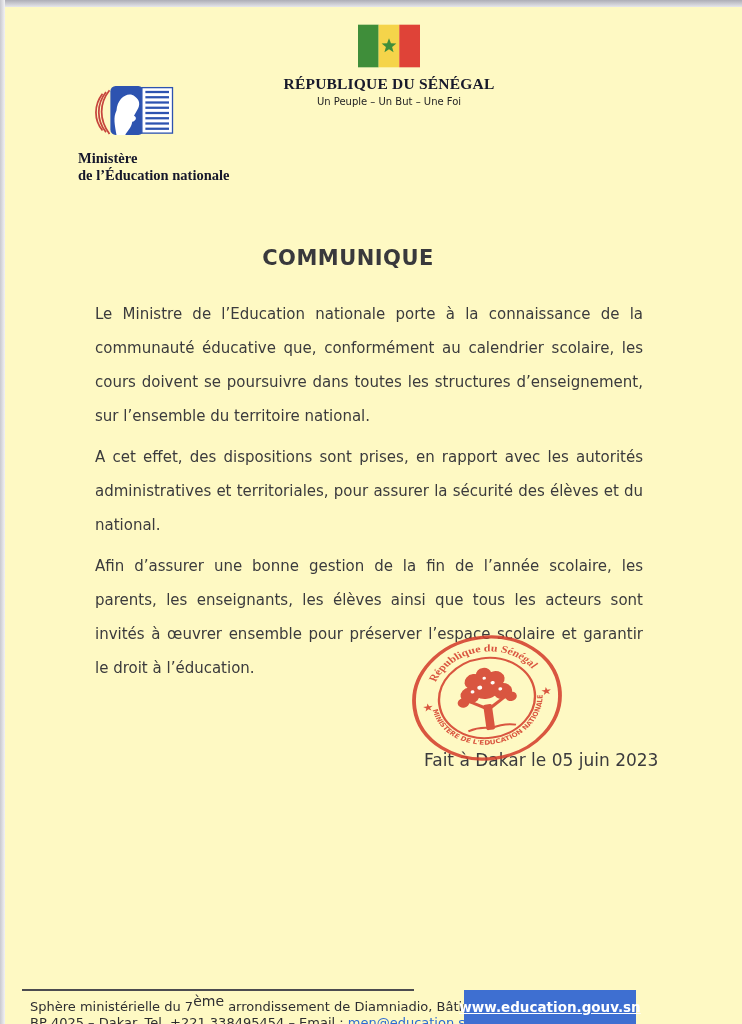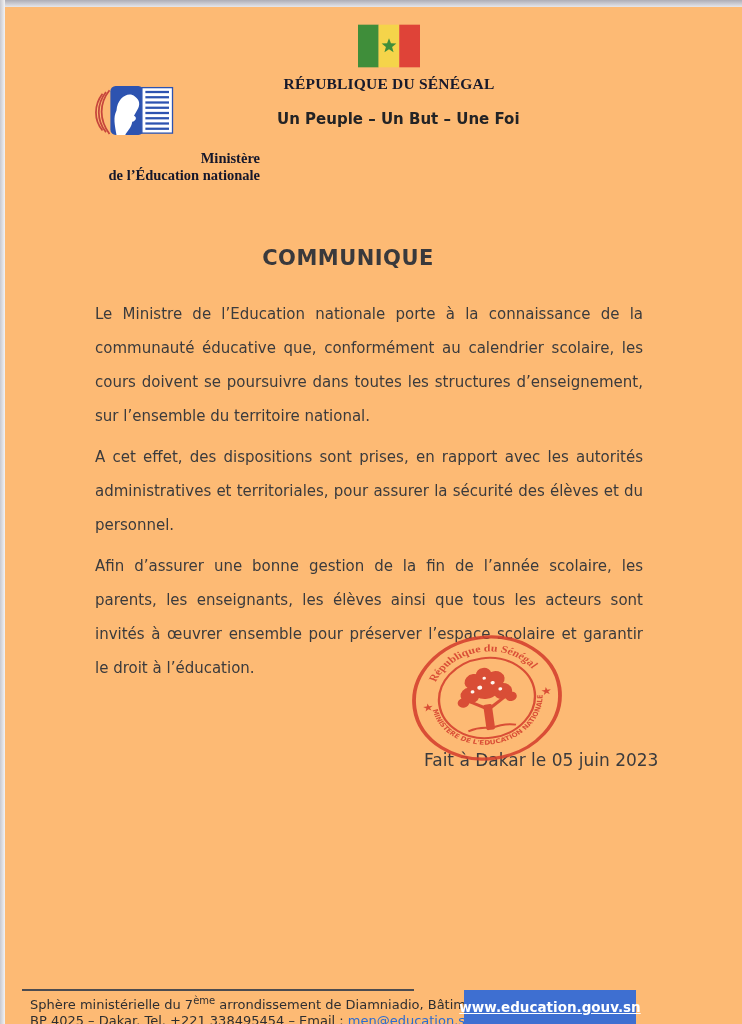--- a/index.html
+++ b/index.html
@@ -3,21 +3,21 @@
 <meta charset="utf-8">
 <style>
   * { margin: 0; padding: 0; box-sizing: border-box; }
   html, body { background: #9a9aa0; }
   body { font-family: "DejaVu Sans", sans-serif; }
 
   .page {
     position: relative;
     width: 742px;
     height: 1024px;
-    background: #fdba74;
+    background: #fef9c3;
     overflow: hidden;
     margin: 0 auto;
   }
   .edge-top {
     position: absolute; top: 0; left: 0; right: 0; height: 7px;
     background: linear-gradient(#adadb6, #e6e6ea);
   }
   .edge-left {
     position: absolute; top: 0; left: 0; bottom: 0; width: 5px;
     background: linear-gradient(90deg, #c9c9cf, #f2f2f4);
@@ -28,26 +28,26 @@
     position: absolute; top: 24px; left: 277px; width: 224px;
     text-align: center;
   }
   .flag-svg { display: inline-block; margin-bottom: 3px; }
   .republic {
     font-family: "Liberation Serif", serif;
     font-weight: bold; font-size: 15.5px; letter-spacing: .2px;
     color: #17192b; white-space: nowrap;
   }
   .motto {
-    font-size: 15px; color: #232325; margin-top: 17px; white-space: nowrap; font-weight: bold;
+    font-size: 10px; color: #232325; margin-top: 3px; white-space: nowrap;
   }
 
   .ministry-block {
     position: absolute; top: 82px; left: 78px; width: 182px;
-    text-align: right;
+    text-align: left;
   }
   .ministry-logo { display: block; margin-left: 14px; }
   .ministry-name {
     font-family: "Liberation Serif", serif;
     font-weight: bold; font-size: 14.5px; line-height: 17px;
     color: #15172b; margin-top: 6px; white-space: nowrap;
   }
 
   
   .doc-title {
@@ -78,21 +78,21 @@
   
   .footer-rule {
     position: absolute; top: 989px; left: 22px; width: 392px; height: 2px;
     background: #4c4c50;
   }
   .footer-address {
     position: absolute; top: 993px; left: 30px; width: 392px;
     font-size: 13px; line-height: 16px; color: #2e2e31;
     white-space: nowrap;
   }
-  .footer-address sup { font-size: 10px; margin-top: 40px; }
+  .footer-address sup { font-size: 14px; margin-top: 40px; }
   .email-link { color: #2b6bd3; text-decoration: underline; cursor: pointer; }
 
   .link-box {
     position: absolute; top: 990px; height: 34px;
     background: #3e6fd1;
     display: flex; align-items: center; justify-content: center;
     text-decoration: none;
   }
   .link-box-1 { left: 424px; width: 172px; margin-left: 40px; }
   .link-box-2 { left: 600px; width: 142px; }
@@ -141,21 +141,21 @@
     <div class="ministry-name">
       <div>Ministère</div>
       <div>de l’Éducation nationale</div>
     </div>
   </div>
 
   <div class="doc-title">COMMUNIQUE</div>
 
   <div class="body-text">
     <p>Le Ministre de l’Education nationale porte à la connaissance de la communauté éducative que, conformément au calendrier scolaire, les cours doivent se poursuivre dans toutes les structures d’enseignement, sur l’ensemble du territoire national.</p>
-    <p>A cet effet, des dispositions sont prises, en rapport avec les autorités administratives et territoriales, pour assurer la sécurité des élèves et du personnel.</p>
+    <p>A cet effet, des dispositions sont prises, en rapport avec les autorités administratives et territoriales, pour assurer la sécurité des élèves et du national.</p>
     <p>Afin d’assurer une bonne gestion de la fin de l’année scolaire, les parents, les enseignants, les élèves ainsi que tous les acteurs sont invités à œuvrer ensemble pour préserver l’espace scolaire et garantir le droit à l’éducation.</p>
   </div>
 
   <div class="dateline">Fait à Dakar le 05 juin 2023</div>
 
   <div class="stamp-wrap">
     <svg width="154" height="128" viewBox="0 0 160 160" preserveAspectRatio="none" xmlns="http://www.w3.org/2000/svg" xmlns:xlink="http://www.w3.org/1999/xlink">
       <defs>
         <path id="arcTop" d="M 22 80 A 58 58 0 0 1 138 80"></path>
         <path id="arcBottom" d="M 22 80 A 58 58 0 0 0 138 80"></path>

